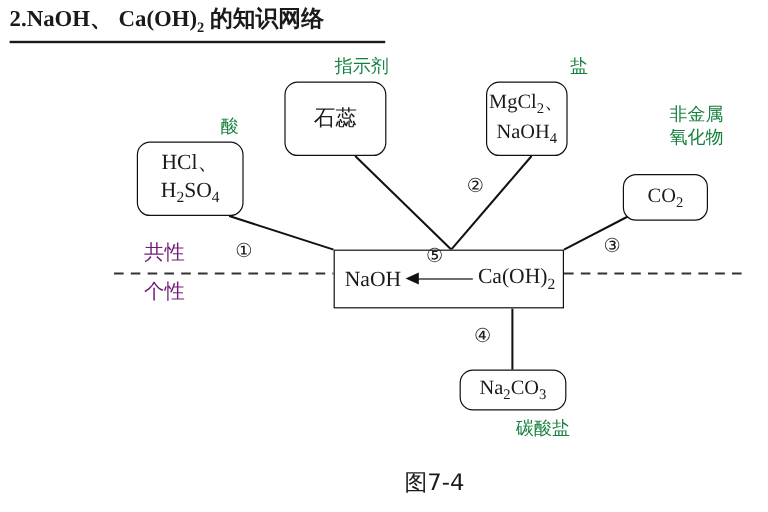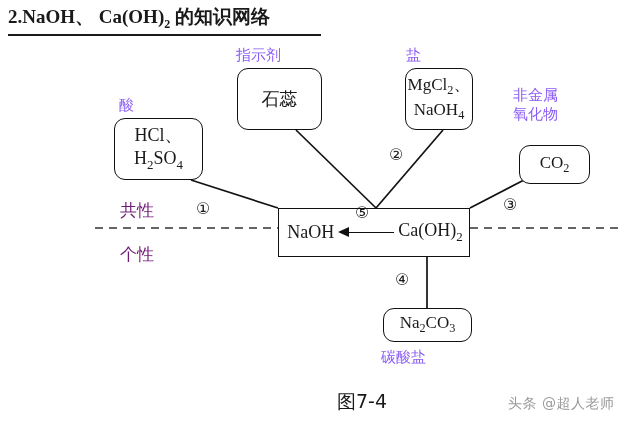--- a/index.html
+++ b/index.html
@@ -68,23 +68,23 @@
   .node .line1, .node .line2 {
     white-space: nowrap;
     display: block;
   }
   .sub { font-size: 0.72em; vertical-align: sub; }
 
   
   .caption {
     font-family: "DejaVu Sans", "Liberation Sans", sans-serif;
     font-size: 15px;
-    color: #8b5cf6;
-    white-space: nowrap;
-    text-align: left;
+    color: #15803d;
+    white-space: nowrap;
+    text-align: right;
     line-height: 1.25;
   }
 
   
   #node-acid      { left: 114px; top: 118px; width: 89px;  height: 62px;  font-size: 18px; }
   #node-indicator { left: 237px; top: 68px;  width: 85px;  height: 62px;  font-size: 18px;
                     font-family: "DejaVu Sans","Liberation Sans",sans-serif; }
   #node-salt      { left: 405px; top: 68px;  width: 68px;  height: 62px;  font-size: 17px; }
   #node-oxide     { left: 519px; top: 145px; width: 71px;  height: 39px;  font-size: 17px; }
   #node-center    { left: 278px; top: 208px; width: 192px; height: 49px; }
@@ -158,21 +158,21 @@
   #num4 { left: 395px; top: 272px; }
 
   
   .axis-label {
     font-family: "DejaVu Sans", "Liberation Sans", sans-serif;
     font-size: 17px;
     white-space: nowrap;
     color: #701a75;
   }
   #lbl-common     { left: 120px; top: 199px; }
-  #lbl-individual { left: 120px; top: 243px; }
+  #lbl-individual { left: 120px; top: 231px; }
 
   
   #fig-caption {
     left: 337px;
     top: 389px;
     font-size: 19px;
     font-family: "DejaVu Sans", "Liberation Sans", sans-serif;
     white-space: nowrap;
   }
   #watermark {
@@ -256,15 +256,14 @@
 
   <div id="num1" class="abs circnum">①</div>
   <div id="num2" class="abs circnum">②</div>
   <div id="num3" class="abs circnum">③</div>
   <div id="num4" class="abs circnum">④</div>
 
   <div id="lbl-common" class="abs axis-label">共性</div>
   <div id="lbl-individual" class="abs axis-label">个性</div>
 
   <div id="fig-caption" class="abs">图7-4</div>
-  <div id="watermark" class="abs">头条 @超人老师</div>
 
 </div>
 
 </body></html>

